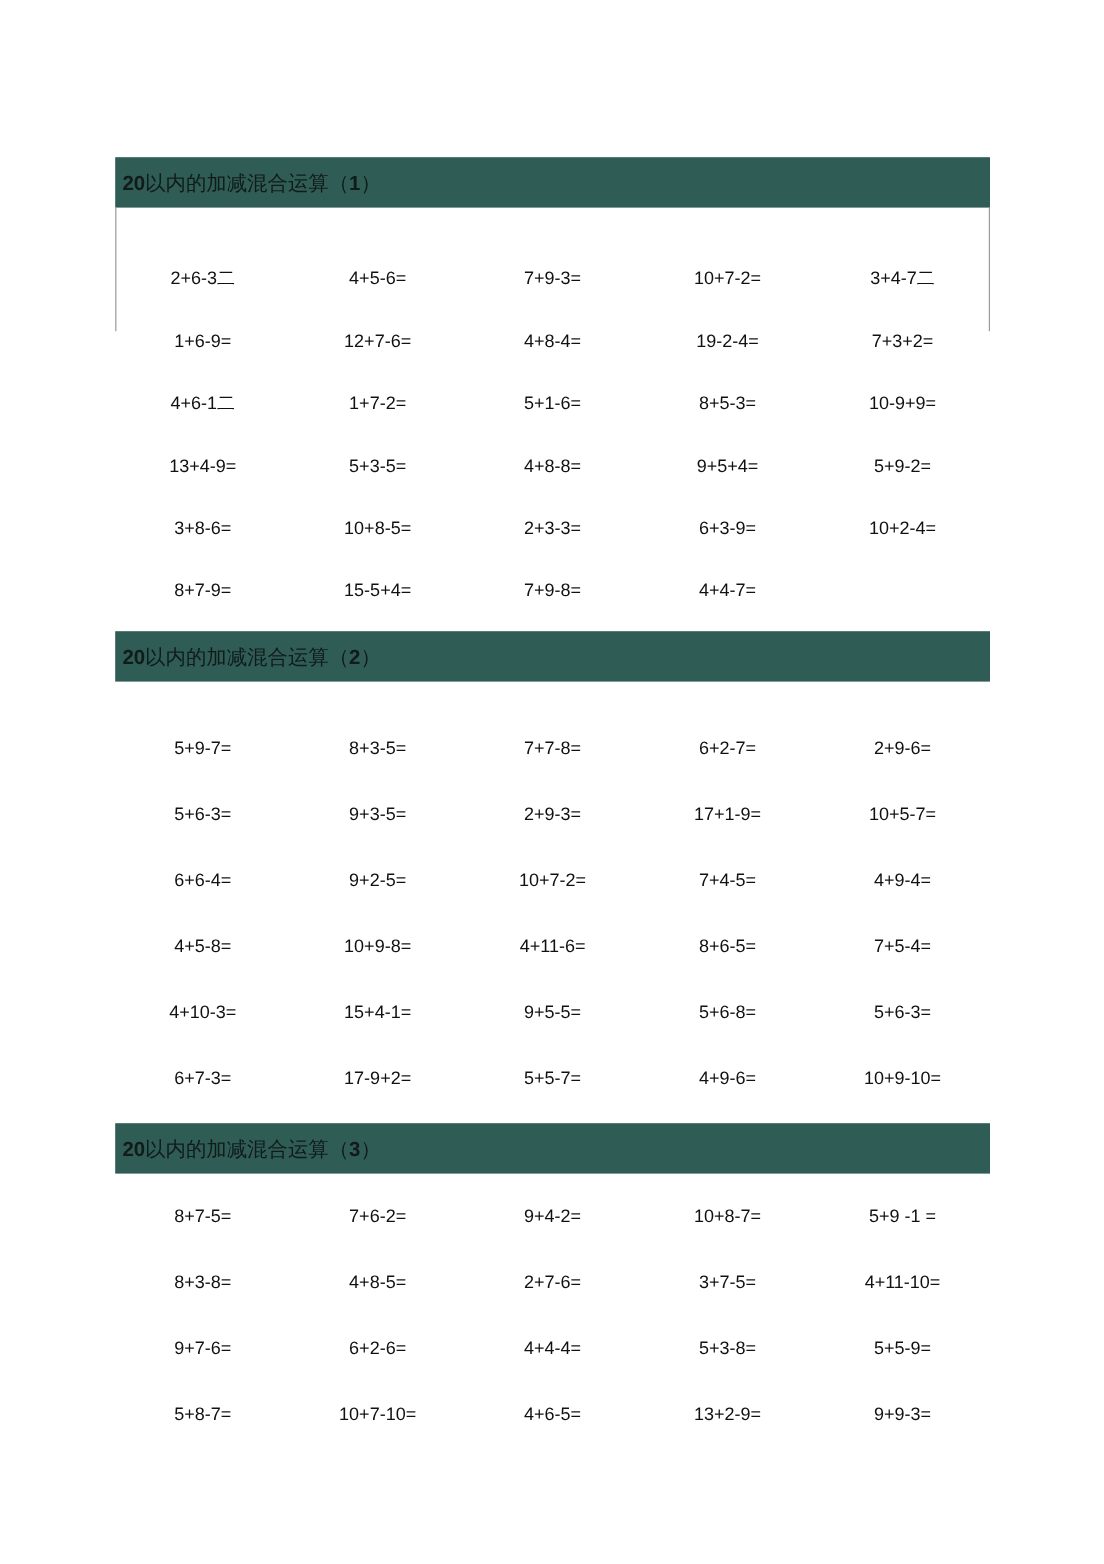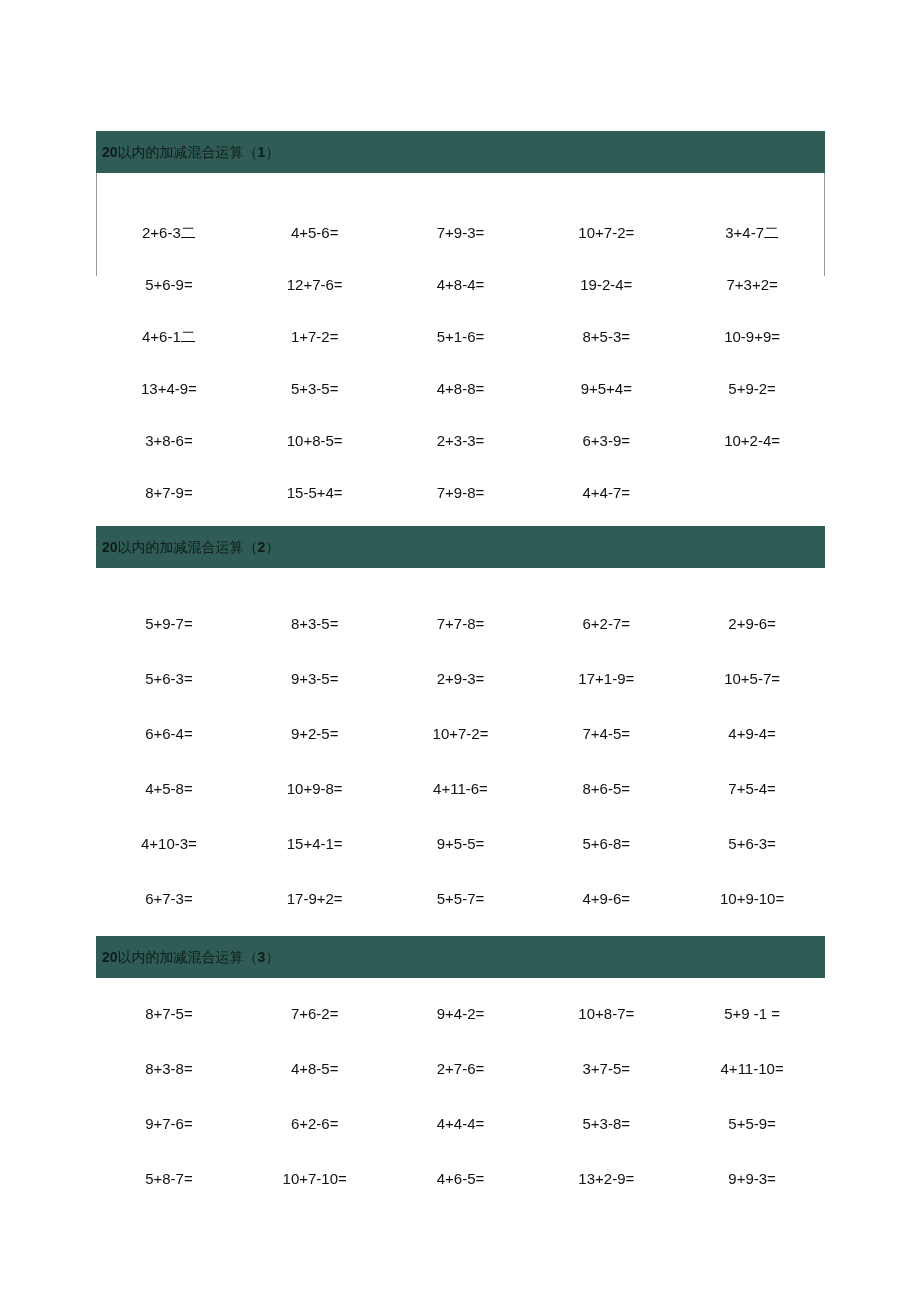--- a/index.html
+++ b/index.html
@@ -42,21 +42,21 @@
   .section-header {
     background: #2f5c55;
     height: 42px;
     display: flex;
     align-items: center;
     padding-left: 6px;
     box-sizing: border-box;
   }
 
   .section-title {
-    font-size: 14px;
+    font-size: 17px;
     line-height: 1;
     color: #101b1a;
     letter-spacing: 0px;
     white-space: nowrap;
     font-family: "Liberation Sans", "DejaVu Sans", sans-serif;
   }
   .section-title .num-strong {
     font-weight: bold;
   }
 
@@ -112,21 +112,21 @@
         <div class="section-title"><span class="num-strong">20</span><span>以内的加减混合运算（</span><span class="num-strong">1</span><span>）</span></div>
       </div>
       <div class="section-rule-box"></div>
       <div class="problem-grid">
         <div class="problem-cell">2+6-3二</div>
         <div class="problem-cell">4+5-6=</div>
         <div class="problem-cell">7+9-3=</div>
         <div class="problem-cell">10+7-2=</div>
 
         <div class="problem-cell">3+4-7二</div>
-        <div class="problem-cell">5+6-9=</div>
+        <div class="problem-cell">1+6-9=</div>
         <div class="problem-cell">12+7-6=</div>
         <div class="problem-cell">4+8-4=</div>
         <div class="problem-cell">19-2-4=</div>
 
         <div class="problem-cell">7+3+2=</div>
         <div class="problem-cell">4+6-1二</div>
         <div class="problem-cell">1+7-2=</div>
         <div class="problem-cell">5+1-6=</div>
         <div class="problem-cell">8+5-3=</div>
 

